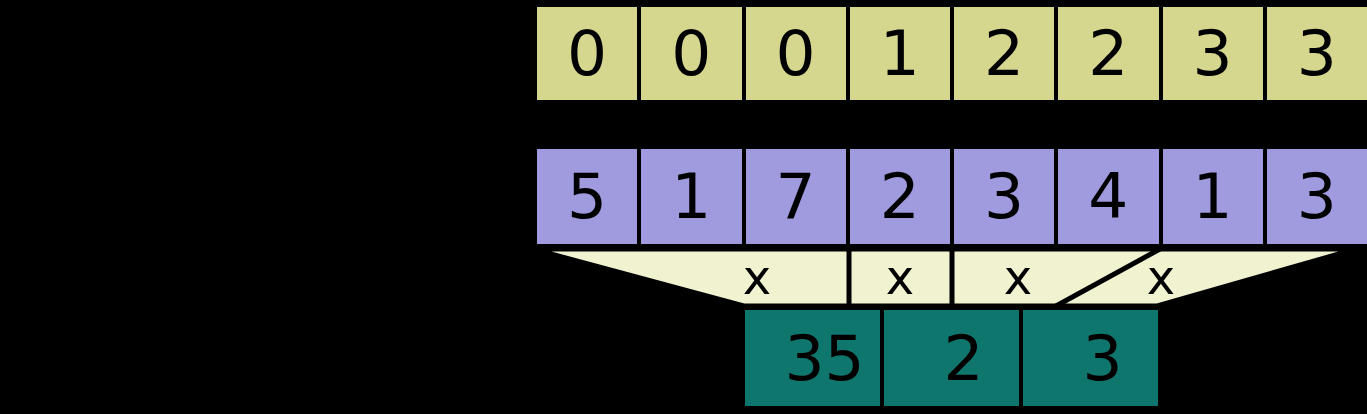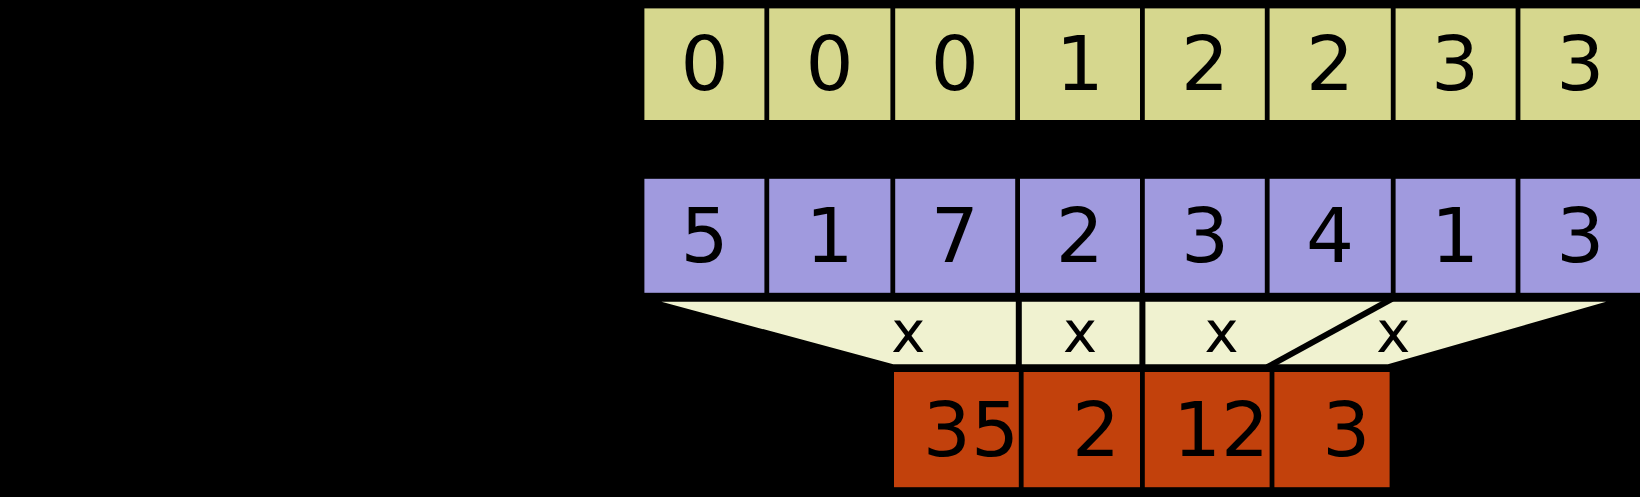--- a/index.html
+++ b/index.html
@@ -42,21 +42,21 @@
     left: 533px; top: 145px;
     width: 834px; height: 103px;
     padding: 4px 0 4px 4px;
   }
   .row.values .cell { background: #a09ade; }
   .row.results {
     left: 741px; top: 306px;
     width: 421px; height: 104px;
     padding: 4px;
   }
-  .row.results .cell { background: #c2410c; padding-left: 24px; }
+  .row.results .cell { background: #0f766e; padding-left: 24px; }
   .funnel-svg {
     position: absolute;
     left: 533px; top: 248px;
     width: 834px; height: 62px;
   }
   .op {
     position: absolute;
     top: 277px;
     transform: translate(-50%, -50%);
     font-size: 48px;
@@ -103,17 +103,16 @@
   </svg>
 
   <span class="op op0">x</span>
   <span class="op op1">x</span>
   <span class="op op2">x</span>
   <span class="op op3">x</span>
 
   <div class="row results">
     <div class="cell">35</div>
     <div class="cell">2</div>
-    <div class="cell">12</div>
     <div class="cell">3</div>
   </div>
 
 </div>
 
 </body></html>

